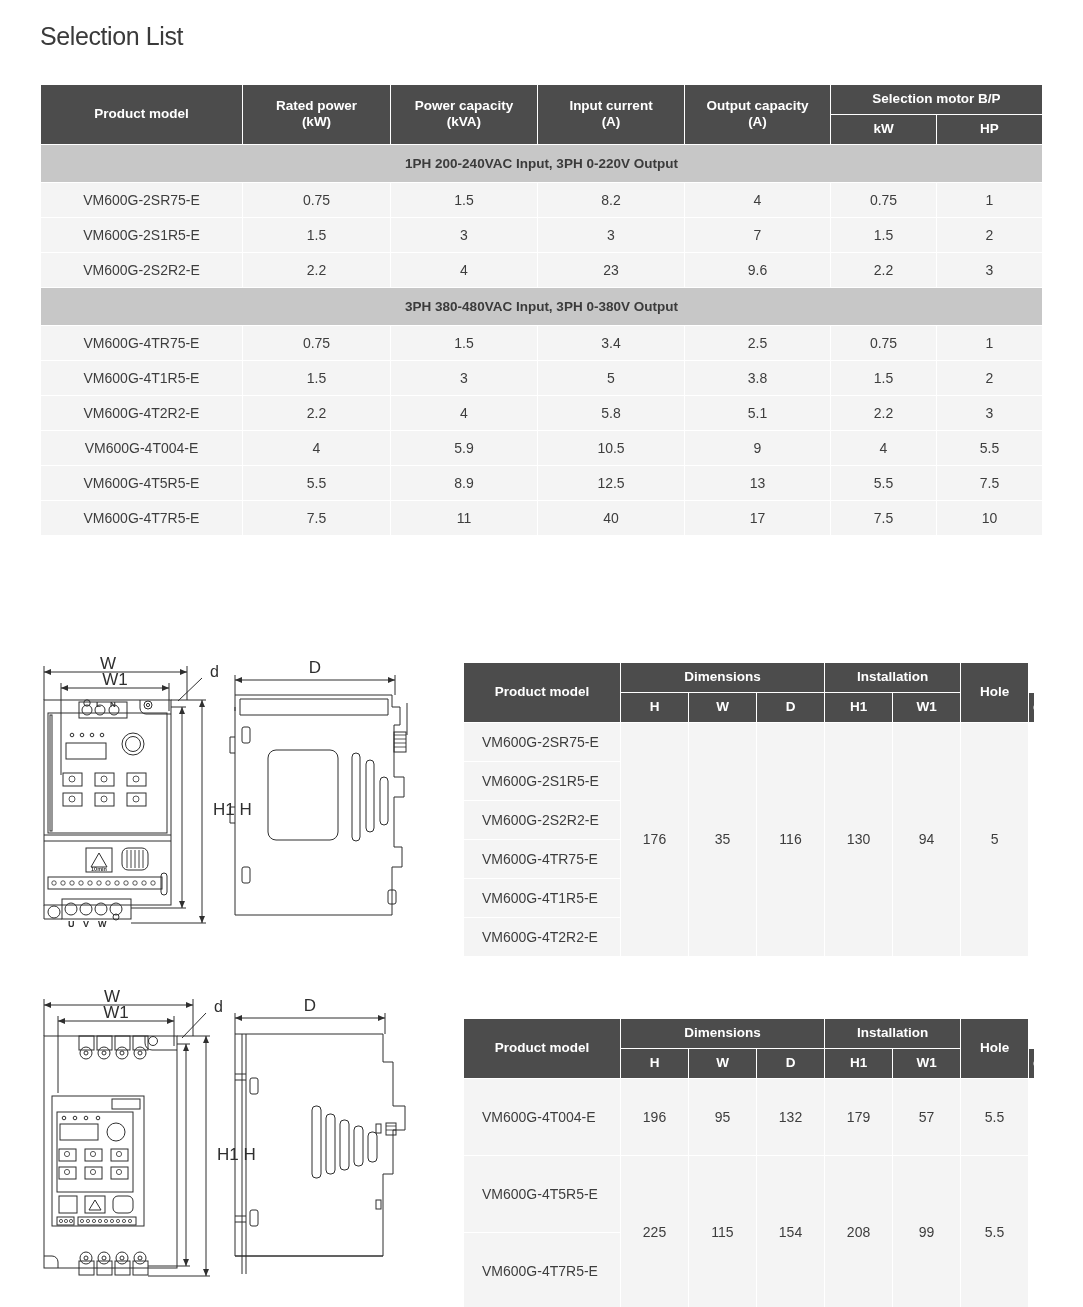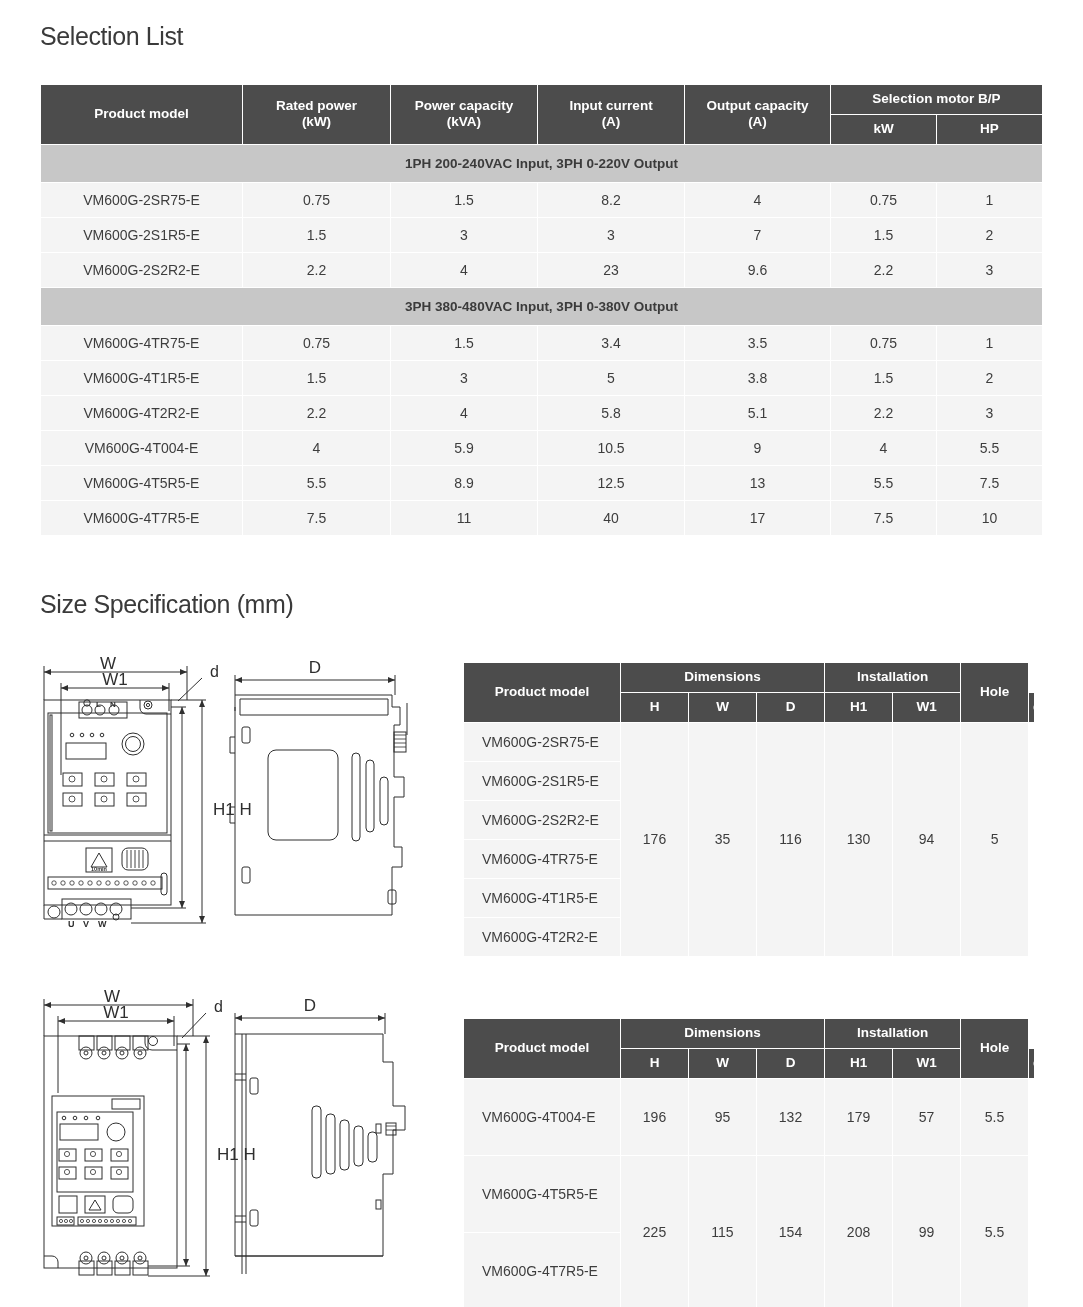--- a/index.html
+++ b/index.html
@@ -152,21 +152,21 @@
           <td>3</td>
         </tr>
         <tr>
           <td class="band" colspan="7">3PH 380-480VAC Input, 3PH 0-380V Output</td>
         </tr>
         <tr>
           <td class="model">VM600G-4TR75-E</td>
           <td>0.75</td>
           <td>1.5</td>
           <td>3.4</td>
-          <td>3.5</td>
+          <td>2.5</td>
           <td>0.75</td>
           <td>1</td>
         </tr>
         <tr>
           <td class="model">VM600G-4T1R5-E</td>
           <td>1.5</td>
           <td>3</td>
           <td>5</td>
           <td>3.8</td>
           <td>1.5</td>
@@ -204,21 +204,20 @@
           <td>7.5</td>
           <td>11</td>
           <td>40</td>
           <td>17</td>
           <td>7.5</td>
           <td>10</td>
         </tr>
       </tbody>
   </table>
 
-  <h1 class="section-title" id="size-title">Size Specification (mm)</h1>
 
   <div class="drawing" id="drawing-set-1">
     <svg width="420" height="290" viewBox="0 0 420 290">
       <g fill="none" stroke="#2f2f2f" stroke-width="1">
 
         <line x1="14" y1="17" x2="157" y2="17"></line>
         <path d="M14,17 l7,-3 v6 z" fill="#2f2f2f" stroke="none"></path>
         <path d="M157,17 l-7,-3 v6 z" fill="#2f2f2f" stroke="none"></path>
         <line x1="14" y1="11" x2="14" y2="45"></line>
         <line x1="157" y1="11" x2="157" y2="45"></line>

